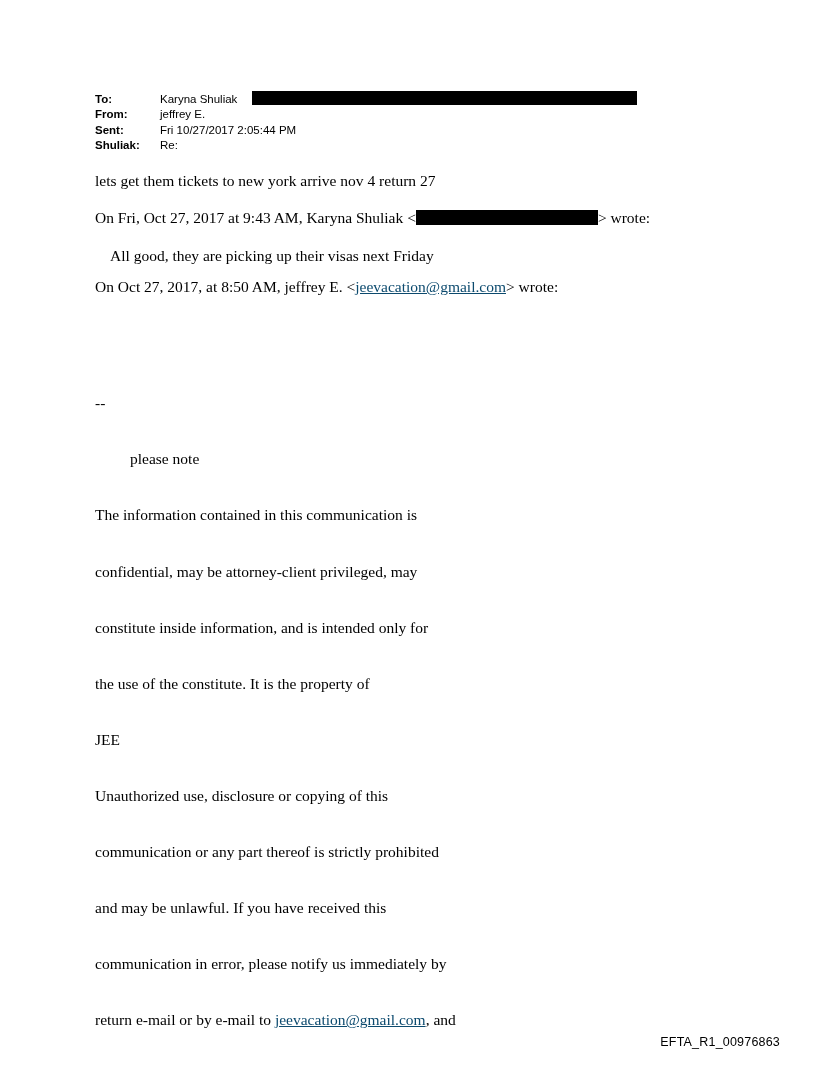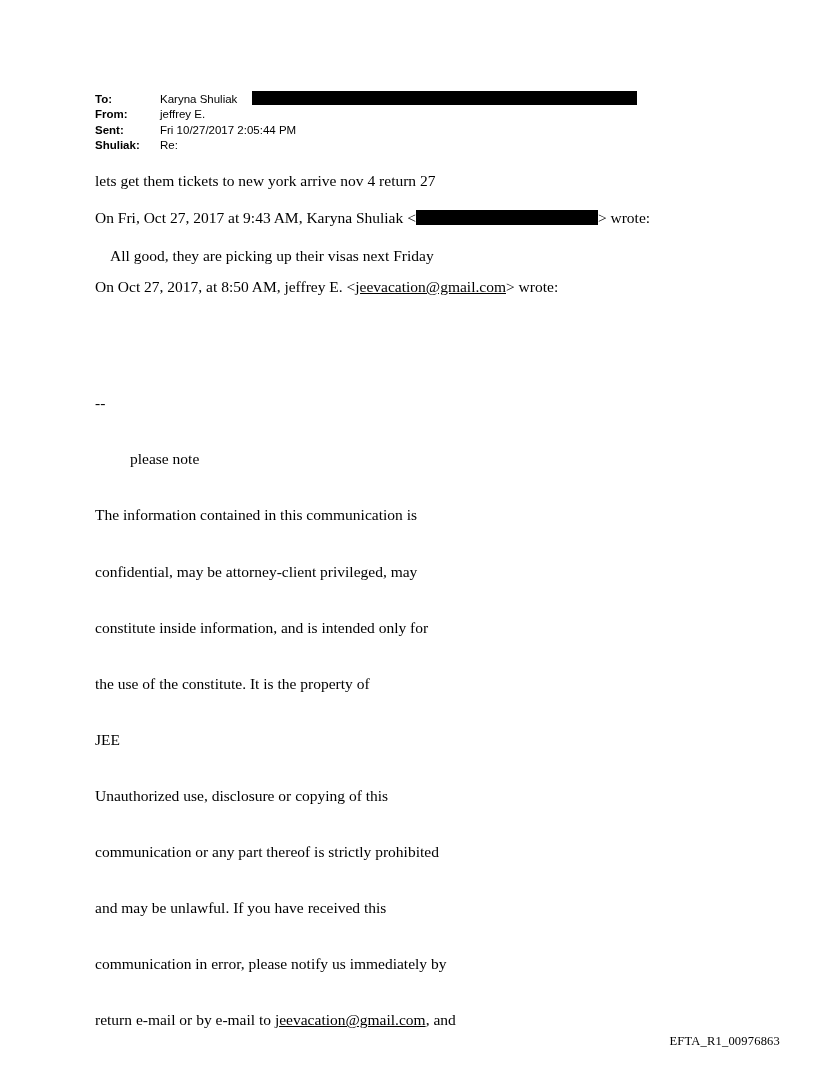--- a/index.html
+++ b/index.html
@@ -77,21 +77,21 @@
   }
   .gap-a { height: 18px; }
   .gap-b { height: 12px; }
   .gap-c { height: 30px; }
 
   .indent-1 { padding-left: 15px; margin-top: 8px; }
   .indent-2 { padding-left: 55px; }
   .indent-3 { padding-left: 35px; }
 
   .link {
-    color: #000000;
+    color: #0c4a6e;
     text-decoration: underline;
   }
 
   .inline-redact {
     display: inline-block;
     width: 182px;
     height: 15px;
     background: #000000;
     vertical-align: -2px;
   }
@@ -100,21 +100,21 @@
     margin: 0;
     white-space: pre-wrap;
   }
   .sig-line { margin: 0; }
 
   
   .stamp {
     position: absolute;
     right: 36px;
     bottom: 24px;
-    font-family: Liberation Serif, serif;
+    font-family: Liberation Sans, sans-serif;
     font-size: 12.5px;
     letter-spacing: 0.2px;
     color: #000000;
   }
 </style>
 </head>
 <body>
 
 <div class="page">
 

